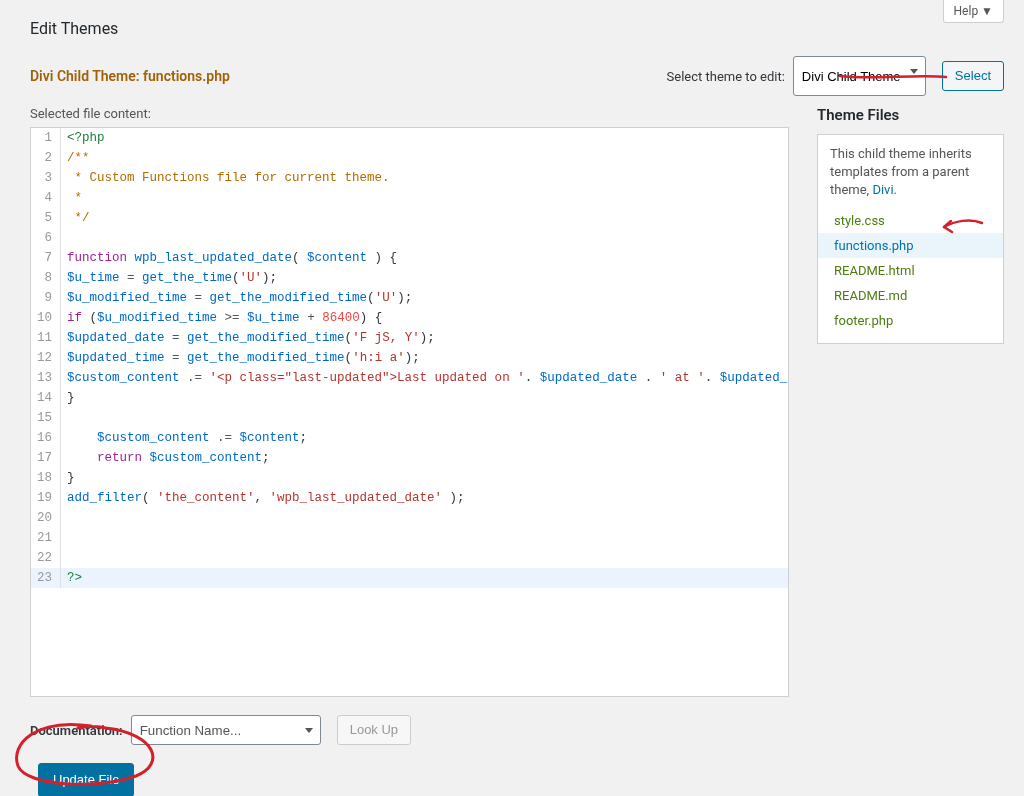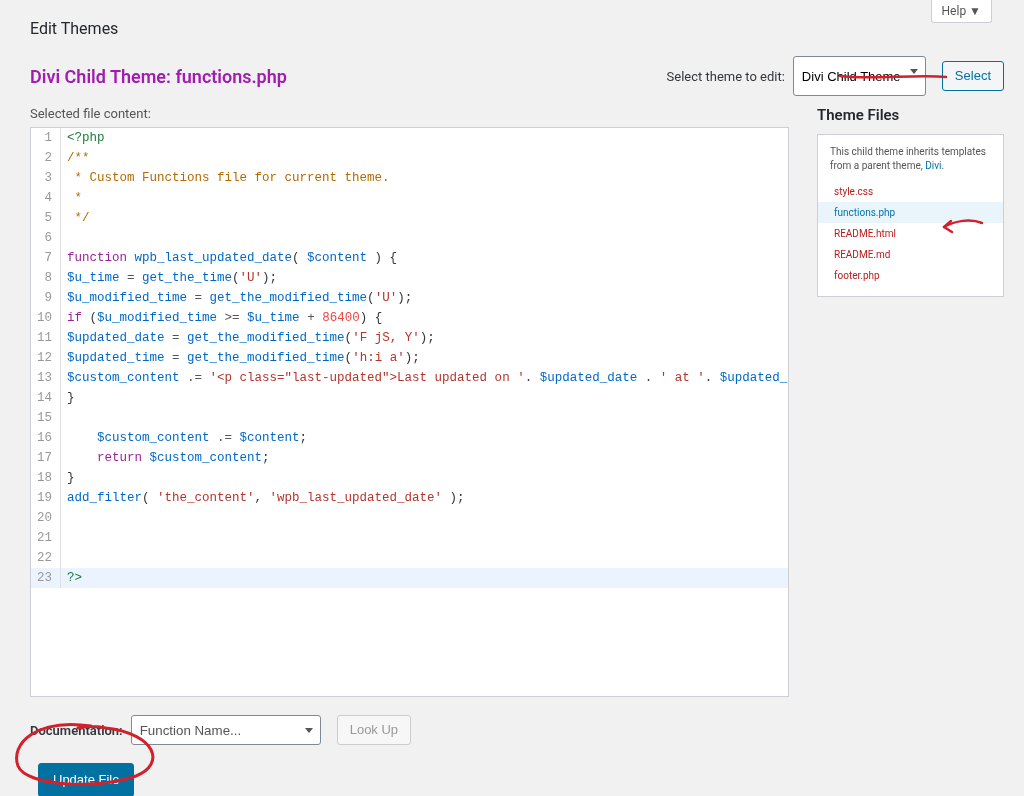--- a/index.html
+++ b/index.html
@@ -9,21 +9,21 @@
     color: #32373c;
     font-size: 13px;
     width: 1024px;
     height: 796px;
     overflow: hidden;
     position: relative;
   }
   .help-tab {
     position: absolute;
     top: 0;
-    right: 32px;
+    right: 20px;
     border: 1px solid #ccd0d4;
     border-top: none;
     background: #fff;
     padding: 4px 10px;
     border-radius: 0 0 3px 3px;
     font-size: 12px;
     color: #555;
     cursor: pointer;
   }
   .wrap {
@@ -36,23 +36,23 @@
     margin: 0 0 14px 0;
     padding: 9px 0 4px 0;
   }
   .subtitle-row {
     display: flex;
     align-items: center;
     justify-content: space-between;
     margin-bottom: 10px;
   }
   h2.file-title {
-    font-size: 18px;
+    font-size: 14px;
     font-weight: 600;
-    color: #a21caf;
+    color: #a16207;
   }
   .theme-select-area {
     display: flex;
     align-items: center;
     gap: 8px;
     font-size: 13px;
   }
   .theme-select-area select {
     padding: 4px 24px 4px 8px;
     border: 1px solid #7e8993;
@@ -115,32 +115,32 @@
   .sidebar-col h3 {
     font-size: 15px;
     font-weight: 600;
     color: #23282d;
     margin-bottom: 10px;
   }
   .sidebar-content {
     background: #fff;
     border: 1px solid #ccd0d4;
     padding: 10px 12px;
-    font-size: 10px;
+    font-size: 13px;
   }
   .sidebar-content p {
     color: #555;
     line-height: 1.4;
     margin-bottom: 6px;
   }
   .sidebar-content a { color: #0073aa; text-decoration: none; }
   .file-list { list-style: none; margin-top: 8px; }
   .file-list li {
     padding: 5px 4px;
-    color: #b91c1c;
+    color: #4d7c0f;
     cursor: pointer;
   }
   .file-list li.active {
     background: #eaf5fb;
     font-weight: 400;
     color: #0073aa;
     margin: 0 -12px;
     padding: 5px 16px;
   }
 

